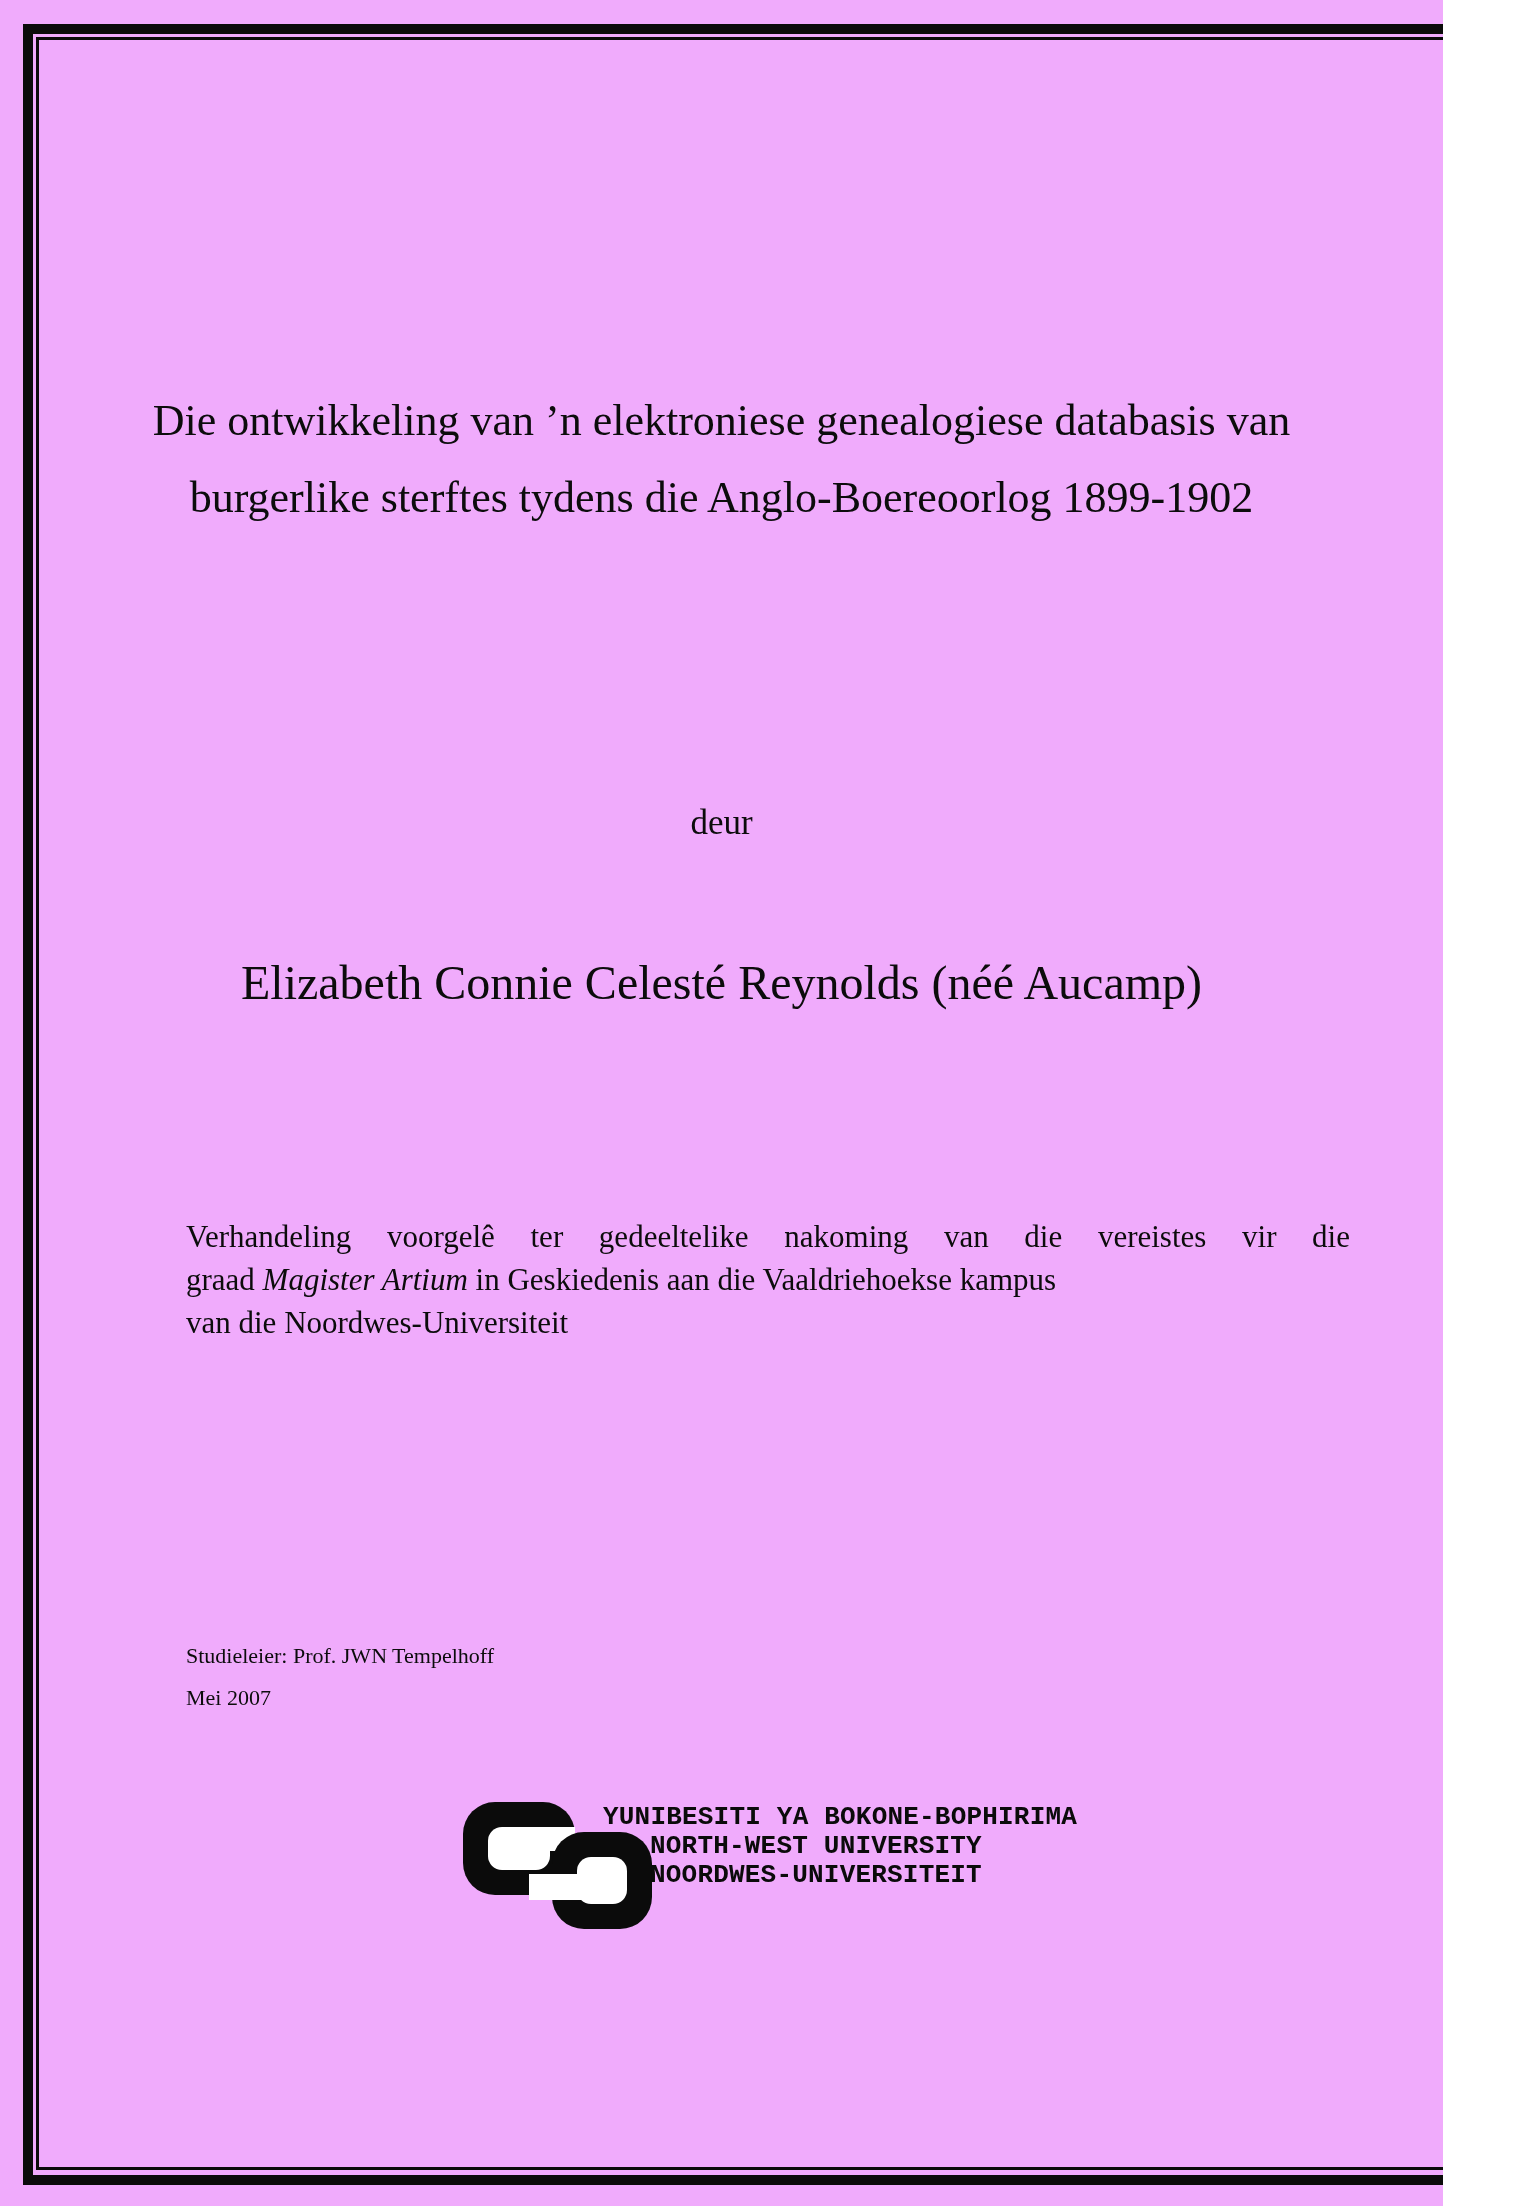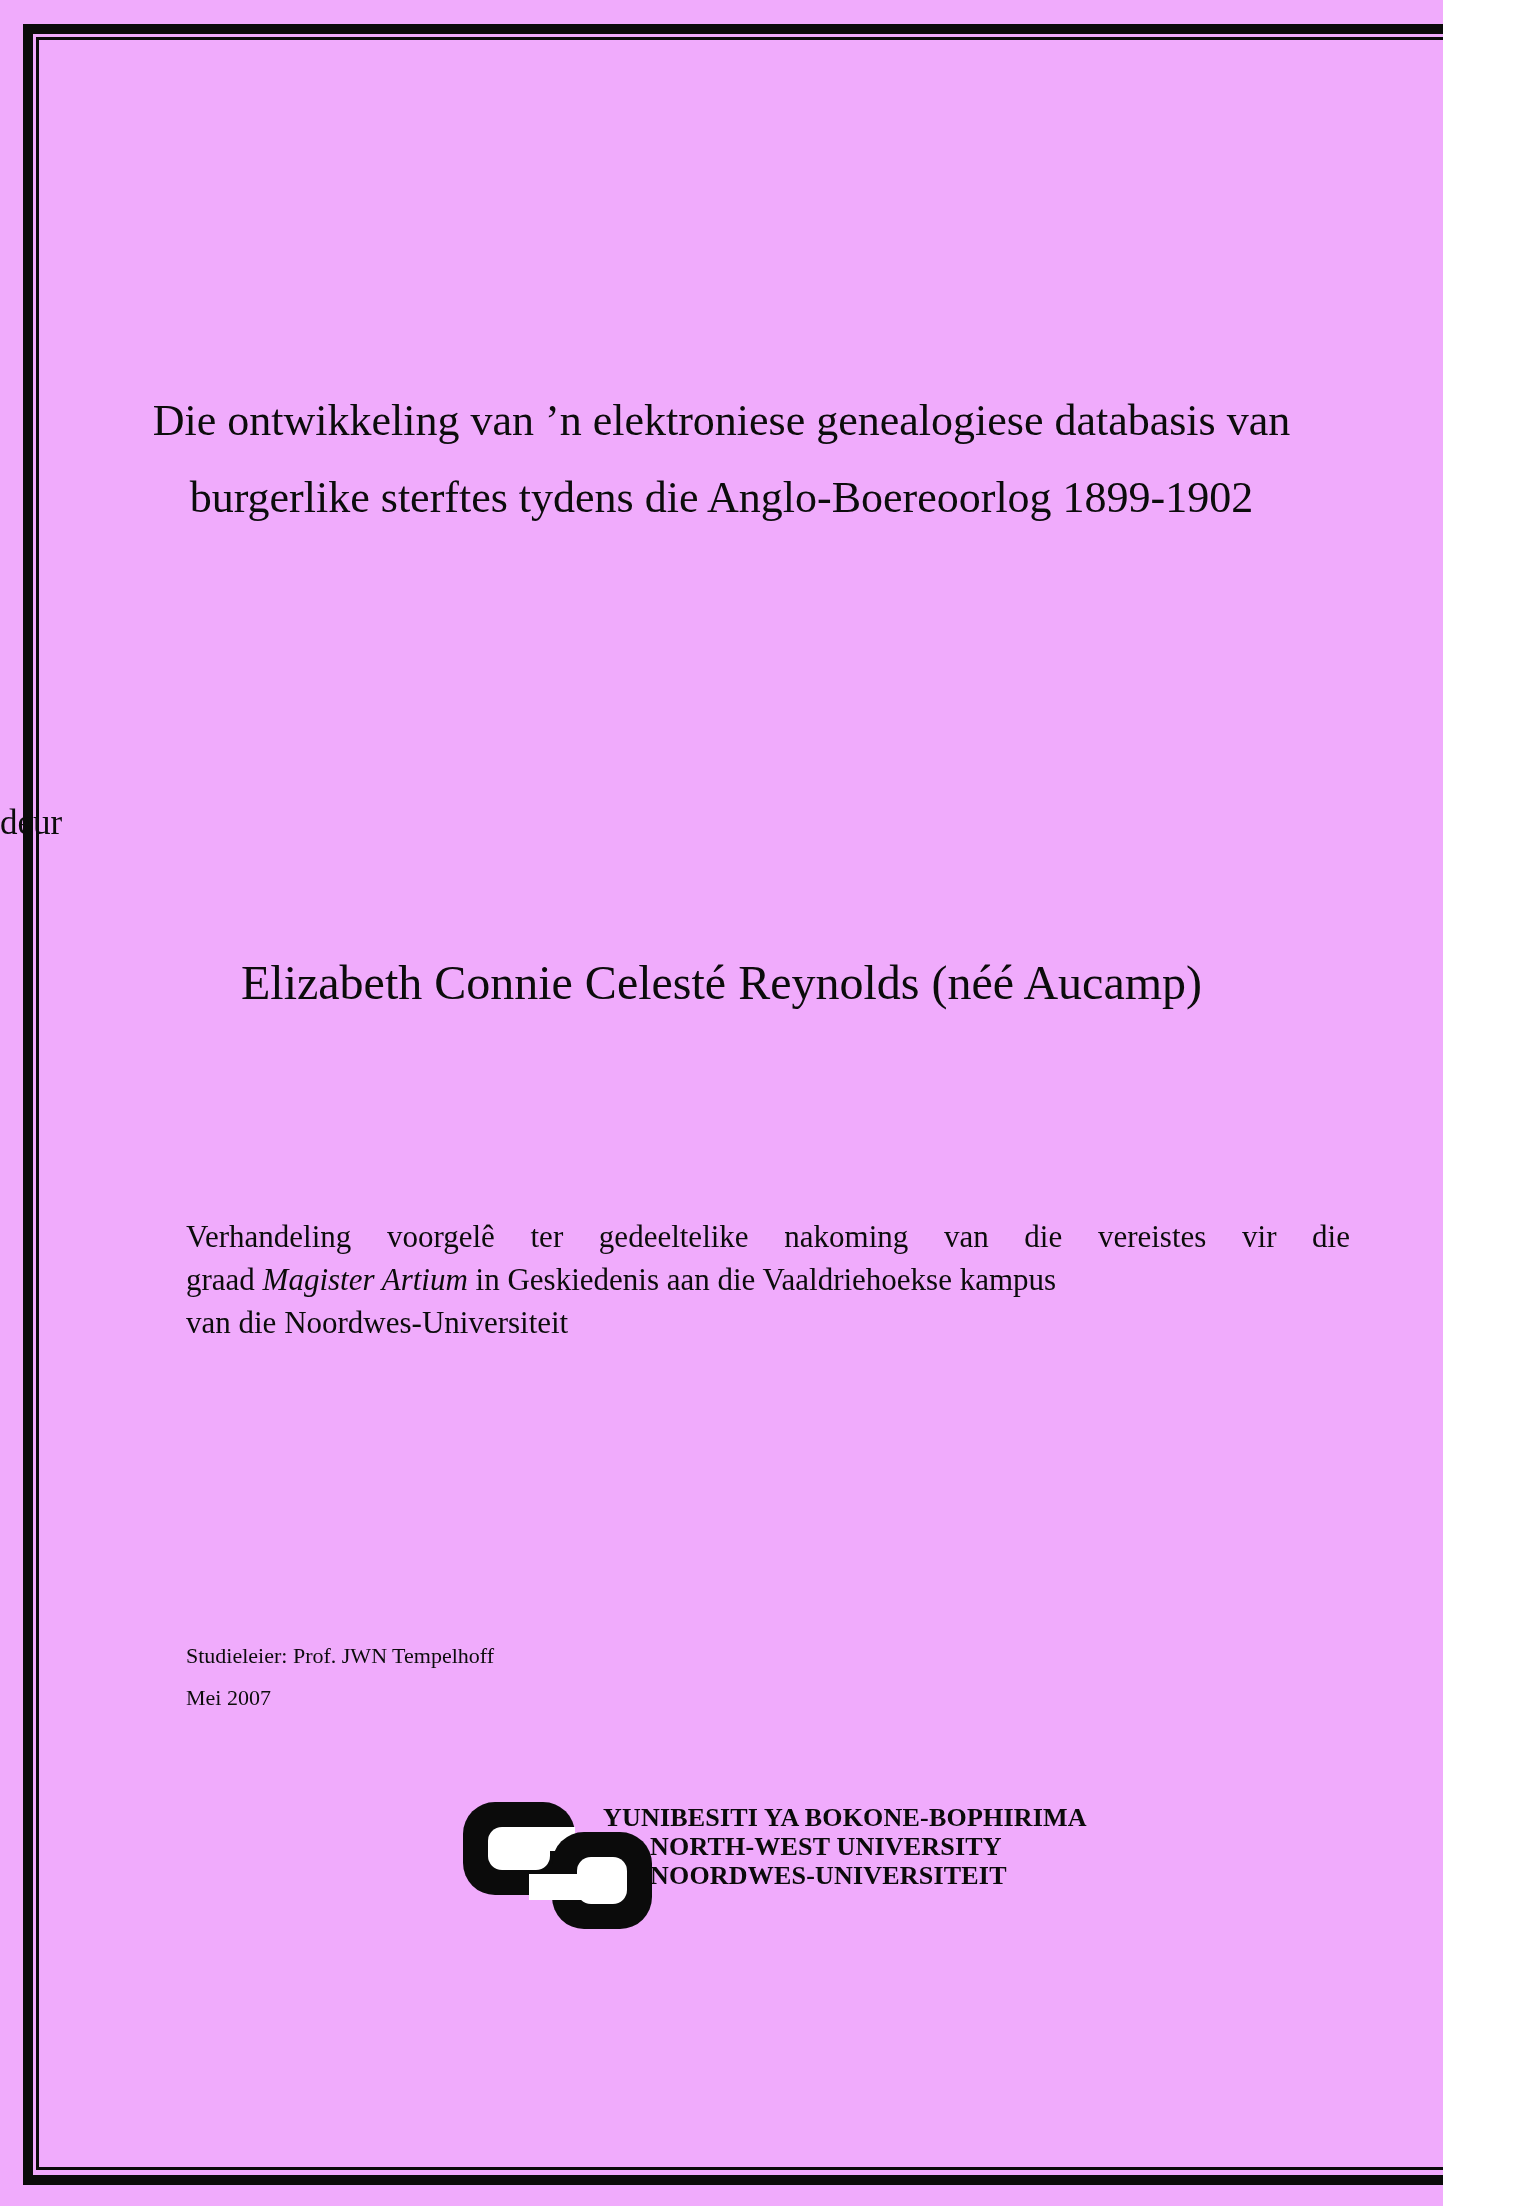--- a/index.html
+++ b/index.html
@@ -35,20 +35,21 @@
     left: 0; top: 382px;
     width: 100%;
     text-align: center;
     font-size: 44px;
     line-height: 77px;
   }
   .byline {
     position: absolute;
     left: 0; top: 803px;
     width: 100%;
+    text-align: center;
     font-size: 35px;
   }
   .author-line {
     position: absolute;
     left: 0; top: 955px;
     width: 100%;
     text-align: center;
     font-size: 48px;
   }
   .declaration {
@@ -75,21 +76,21 @@
     width: 660px; height: 140px;
   }
   .logo-mark {
     position: absolute;
     left: 0; top: 0;
     width: 189px; height: 127px;
   }
   .logo-text {
     position: absolute;
     left: 140px; top: 1px;
-    font-family: Liberation Serif, serif;
+    font-family: Liberation Mono, monospace;
     font-weight: bold;
     font-size: 26px;
     line-height: 29px;
     white-space: nowrap;
     letter-spacing: 0.2px;
     color: #0b0b0b;
   }
   .logo-text .indent { margin-left: 47px; }
 </style>
 </head>

